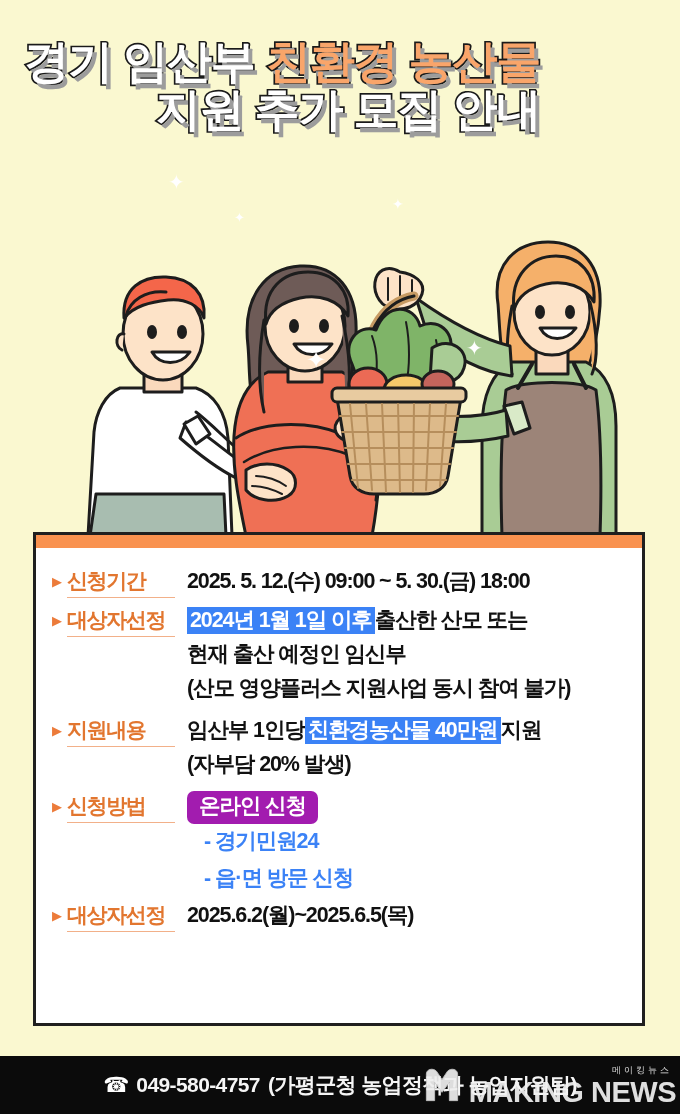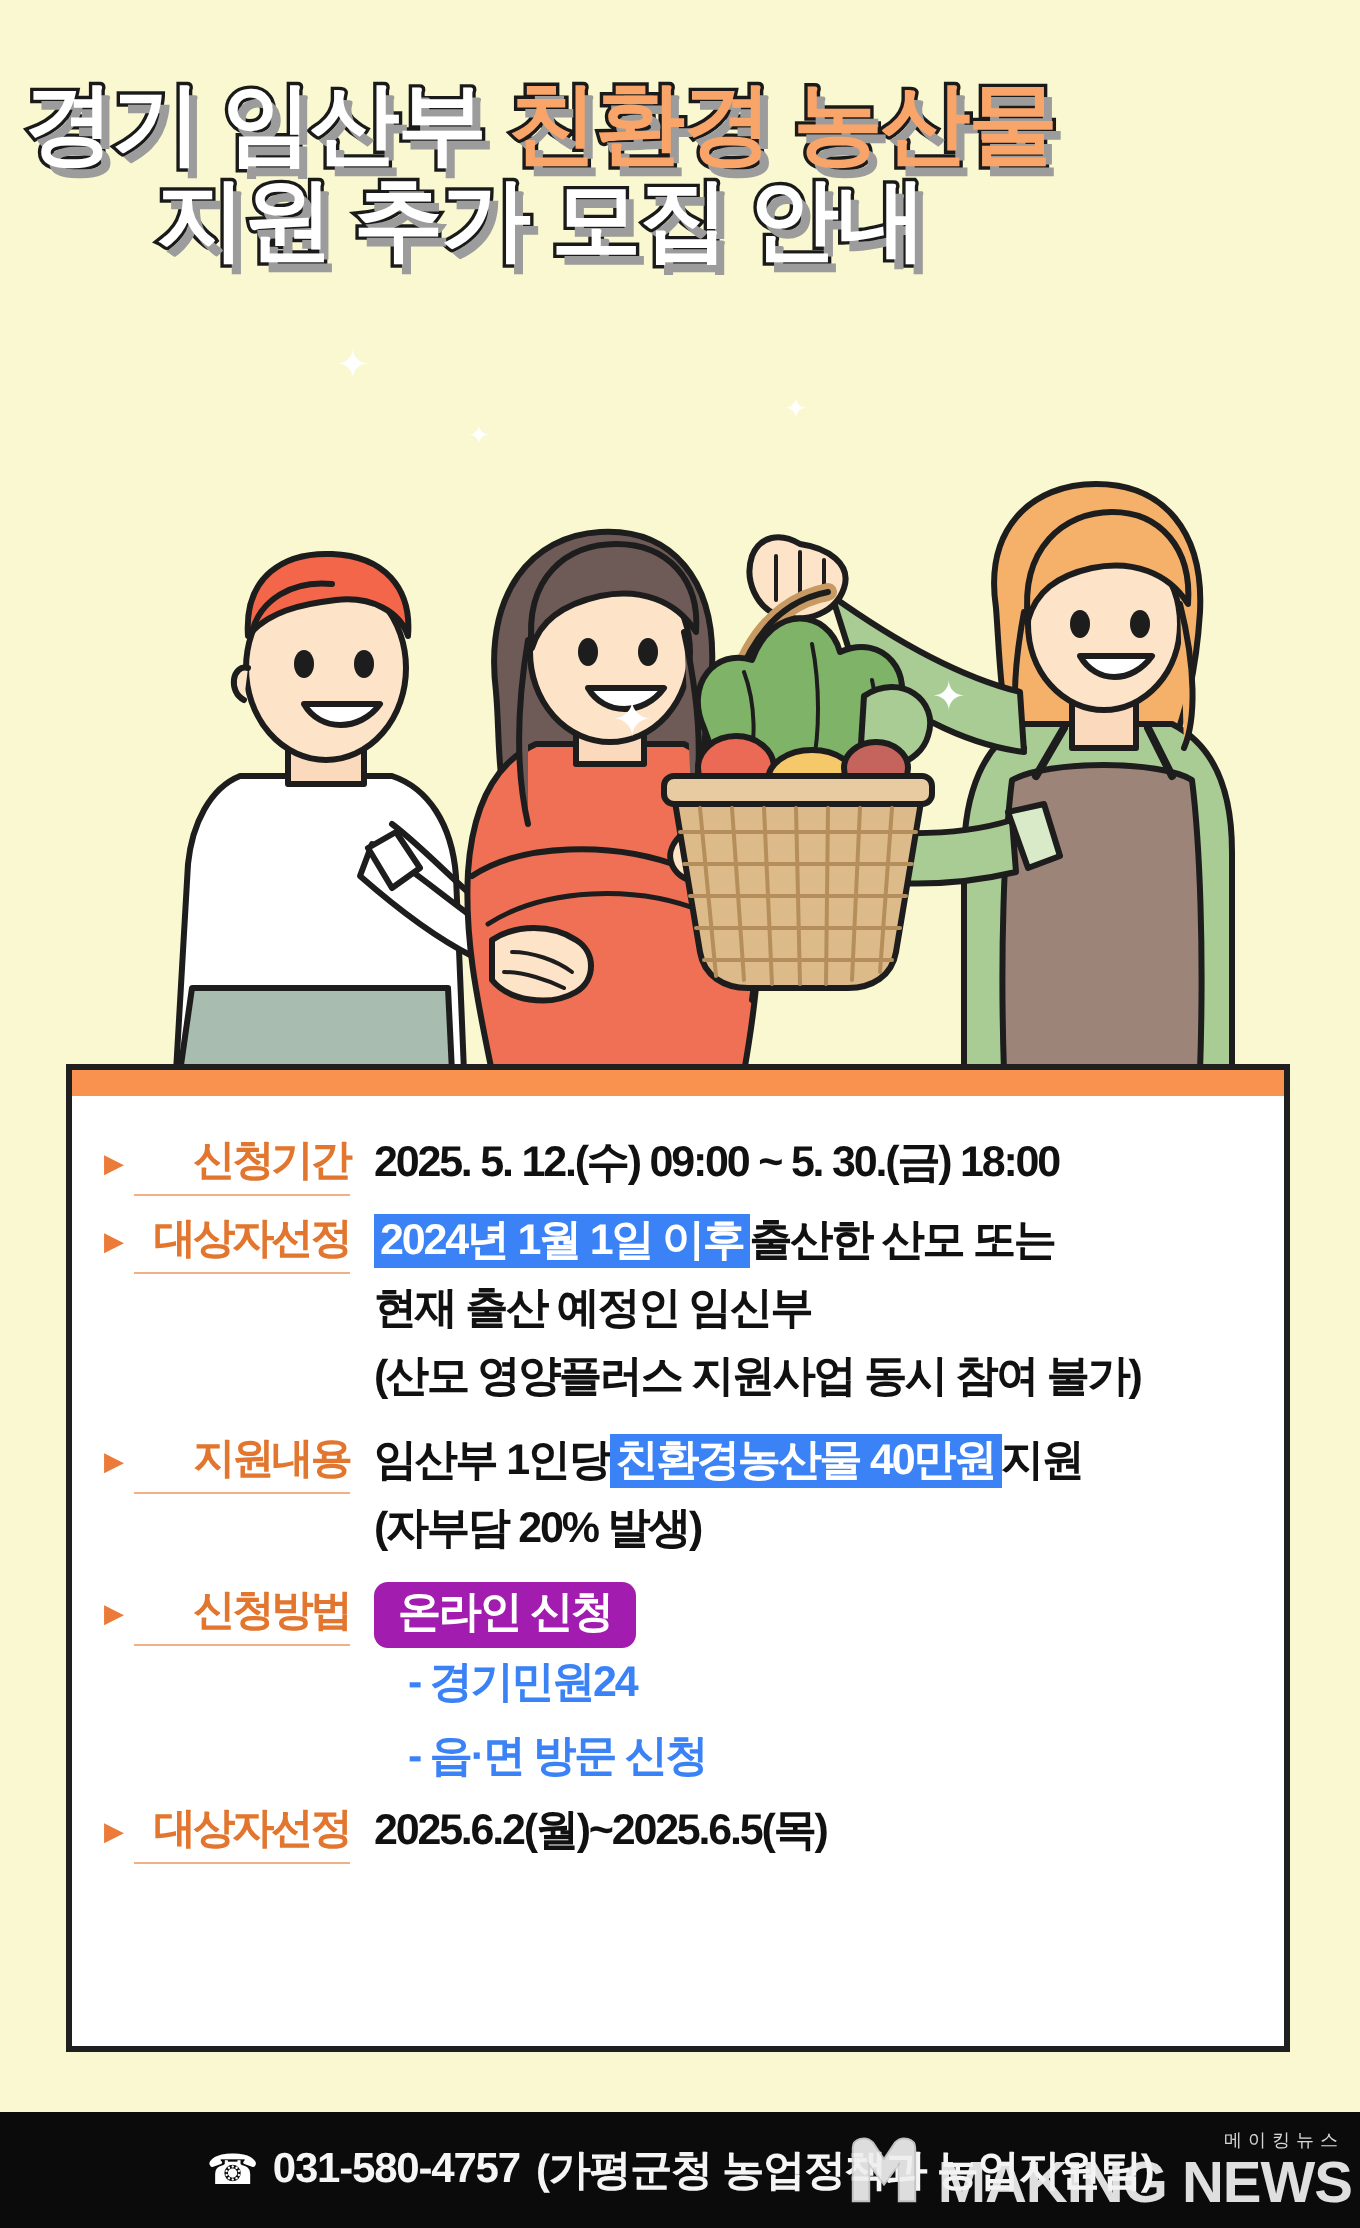--- a/index.html
+++ b/index.html
@@ -22,21 +22,21 @@
     background: #FAF8D0;
     overflow: hidden;
   }
 
   
   .title-block {
     position: absolute;
     top: 38px;
     left: 0;
     width: 540px;
-    text-align: center;
+    text-align: right;
     line-height: 1.06;
     z-index: 6;
   }
   .title-line {
     font-size: 45px;
     font-weight: 900;
     letter-spacing: -1.2px;
     white-space: nowrap;
   }
   .t-white {
@@ -104,21 +104,20 @@
     flex: 0 0 108px;
     color: #E2762F;
     font-size: 21px;
     font-weight: 800;
     letter-spacing: -1.4px;
     line-height: 30px;
     border-bottom: 1.6px solid #F2B089;
     padding-bottom: 1px;
     margin-right: 12px;
     white-space: nowrap;
-    text-align: right;
   }
   .content {
     flex: 1 1 auto;
     min-width: 0;
     font-size: 21.5px;
     font-weight: 700;
     color: #111111;
     letter-spacing: -1.1px;
     line-height: 30px;
   }
@@ -430,21 +429,21 @@
         <div class="bullet">▶</div>
         <div class="label">대상자선정</div>
         <div class="content">2025.6.2(월)~2025.6.5(목)</div>
       </div>
 
     </div>
   </div>
 
   <div class="footer">
     <span class="phone-icon">☎</span>
-    <span class="footer-text">031-580-4757</span>
+    <span class="footer-text">049-580-4757</span>
     <span class="footer-text" style="margin-left:8px;">(가평군청 농업정책과 농업지원팀)</span>
   </div>
 
   <div class="watermark">
     <svg class="wm-logo" viewBox="0 0 100 100">
       <path d="M16 84 L16 26 C16 16 30 12 38 20 L50 38 L62 20 C70 12 84 16 84 26 L84 84 L66 84 L66 44 L50 66 L34 44 L34 84 Z" fill="#efefef" stroke="#cfcfcf" stroke-width="2"></path>
     </svg>
     <div class="wm-textbox">
       <span class="wm-kr">메이킹뉴스</span>
       <span class="wm-en">MAKING NEWS</span>

